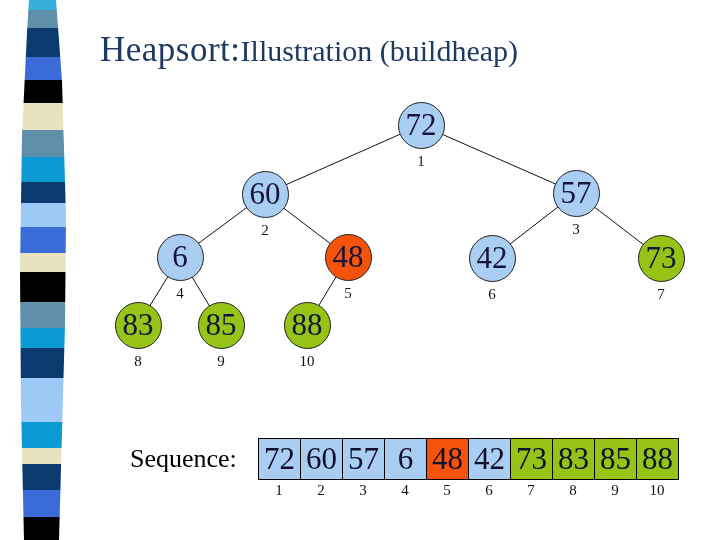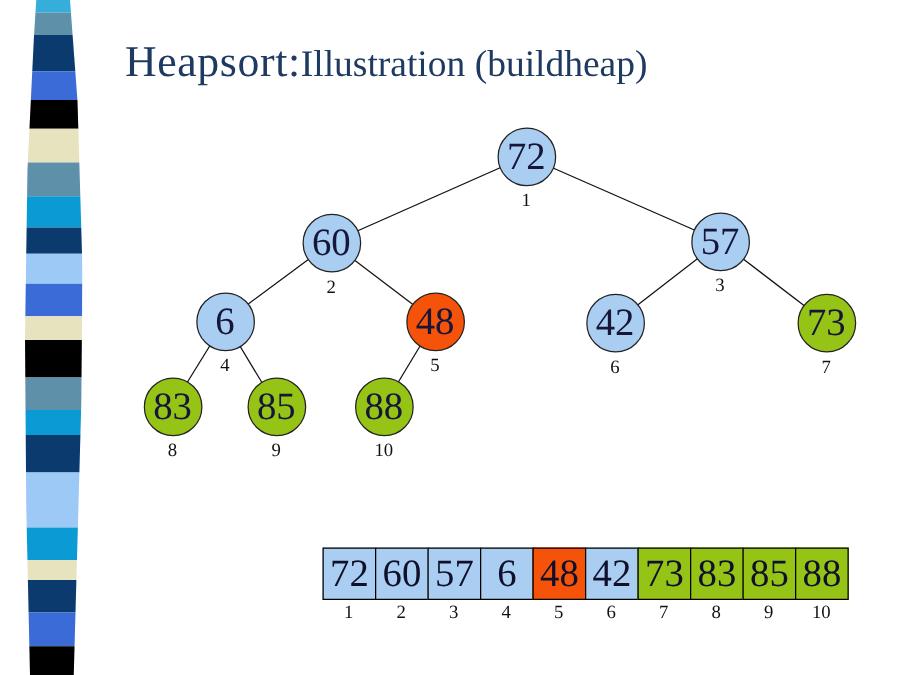--- a/index.html
+++ b/index.html
@@ -110,20 +110,21 @@
       <div class="tnode" style="left: 637.5px; top: 234.5px; background: rgb(149, 196, 23); border-color: rgb(34, 34, 34);">73</div>
       <div class="tindex" style="left: 641px; top: 286px;">7</div>
       <div class="tnode" style="left: 114.5px; top: 301.5px; background: rgb(149, 196, 23); border-color: rgb(34, 34, 34);">83</div>
       <div class="tindex" style="left: 118px; top: 353px;">8</div>
       <div class="tnode" style="left: 197.5px; top: 301.5px; background: rgb(149, 196, 23); border-color: rgb(34, 34, 34);">85</div>
       <div class="tindex" style="left: 201px; top: 353px;">9</div>
       <div class="tnode" style="left: 283.5px; top: 301.5px; background: rgb(149, 196, 23); border-color: rgb(34, 34, 34);">88</div>
       <div class="tindex" style="left: 287px; top: 353px;">10</div>
     </div>
 
+  <div id="seq-label">Sequence:</div>
   <div id="seq-cells">
       <div class="seq-cell" style="background: rgb(169, 206, 241);">72</div>
       <div class="seq-cell" style="background: rgb(169, 206, 241);">60</div>
       <div class="seq-cell" style="background: rgb(169, 206, 241);">57</div>
       <div class="seq-cell" style="background: rgb(169, 206, 241);">6</div>
       <div class="seq-cell" style="background: rgb(245, 83, 10);">48</div>
       <div class="seq-cell" style="background: rgb(169, 206, 241);">42</div>
       <div class="seq-cell" style="background: rgb(149, 196, 23);">73</div>
       <div class="seq-cell" style="background: rgb(149, 196, 23);">83</div>
       <div class="seq-cell" style="background: rgb(149, 196, 23);">85</div>

